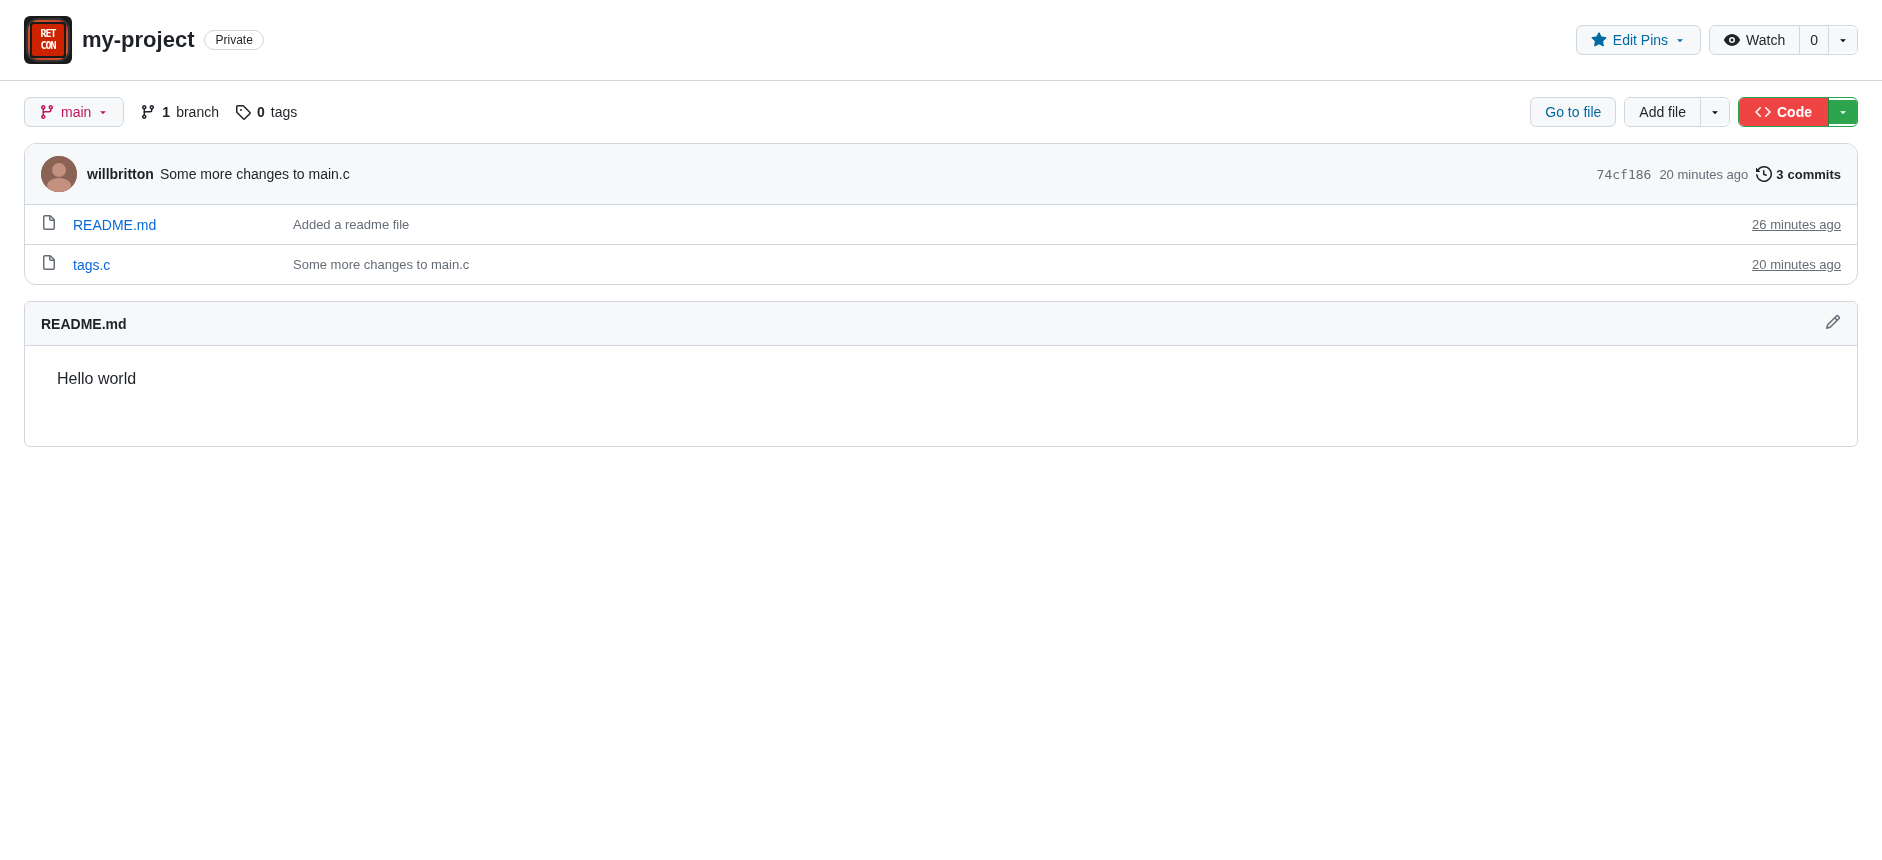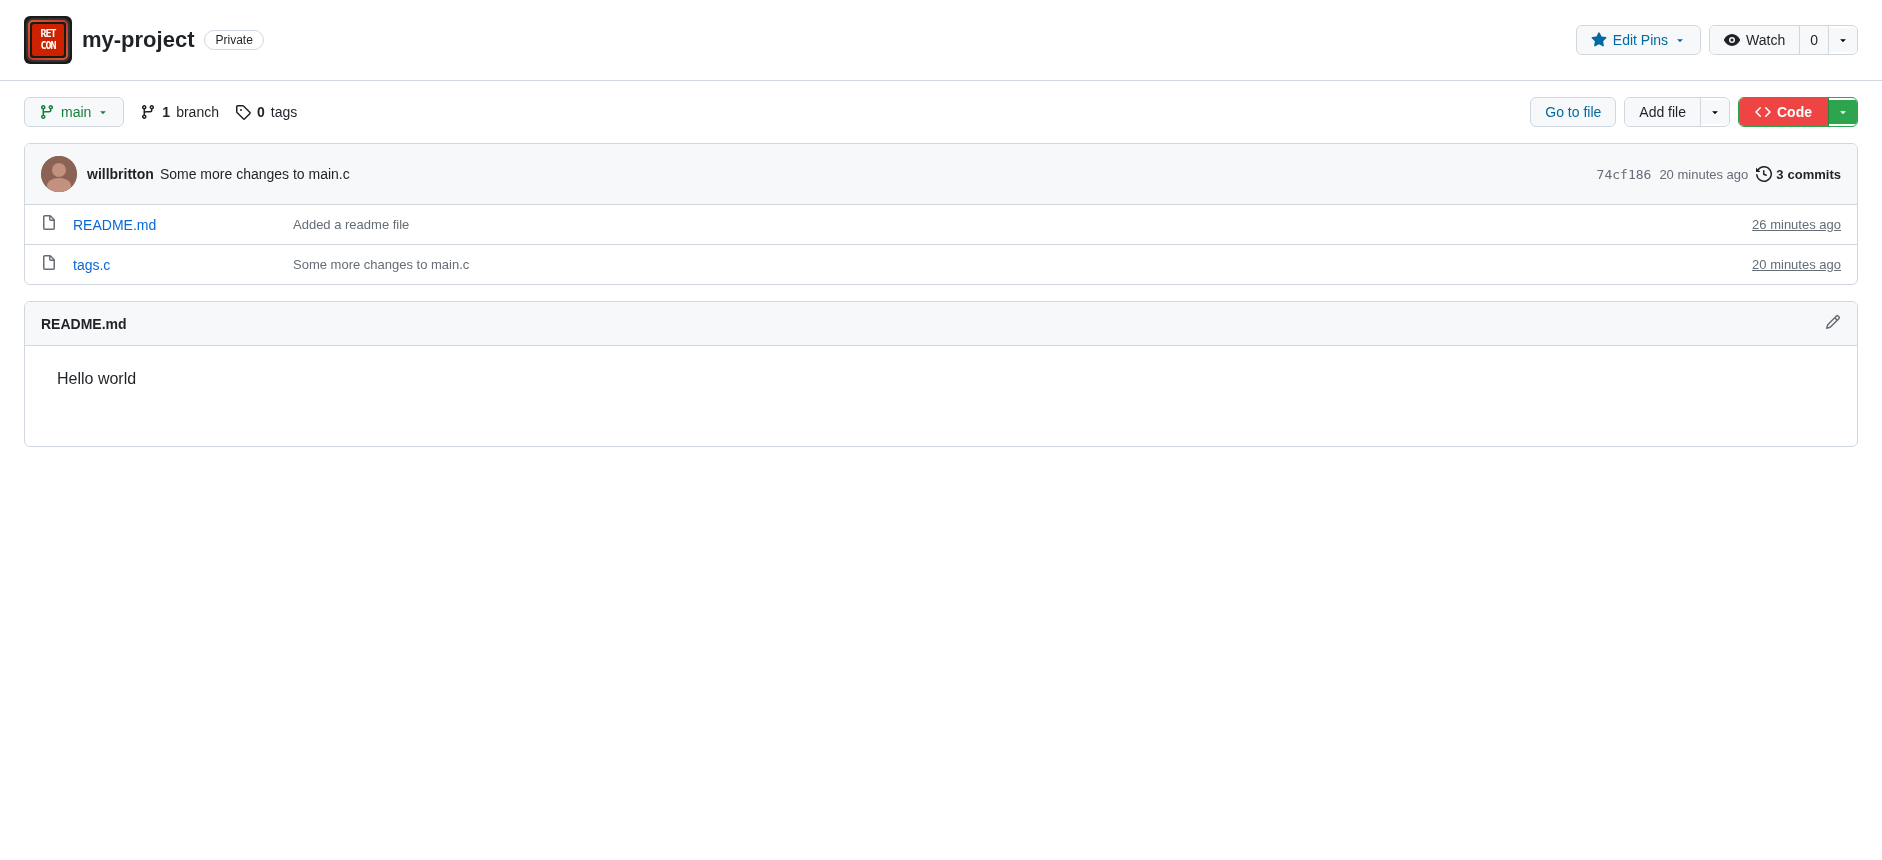--- a/index.html
+++ b/index.html
@@ -31,21 +31,21 @@
       background: #1a1a1a;
       display: flex;
       align-items: center;
       justify-content: center;
       flex-shrink: 0;
     }
 
     .logo-inner {
       width: 44px;
       height: 44px;
-      border-radius: 7px;
+      border-radius: 12px;
       background: linear-gradient(135deg, #e05c2a 0%, #c0392b 50%, #e05c2a 100%);
       display: flex;
       align-items: center;
       justify-content: center;
       font-weight: 900;
       font-size: 13px;
       color: white;
       letter-spacing: -1px;
       font-family: monospace;
       border: 2px solid #333;
@@ -151,21 +151,21 @@
     .branch-selector {
       display: inline-flex;
       align-items: center;
       gap: 6px;
       padding: 6px 14px;
       border: 1px solid #d0d7de;
       border-radius: 6px;
       background: #f6f8fa;
       font-size: 14px;
       font-weight: 500;
-      color: #15803d;
+      color: #be185d;
       cursor: pointer;
     }
 
     .branch-info {
       display: inline-flex;
       align-items: center;
       gap: 6px;
       font-size: 14px;
       color: #1f2328;
       cursor: pointer;
@@ -246,21 +246,21 @@
       padding: 6px 8px;
       background: #2da44e;
       border: none;
       cursor: pointer;
       color: white;
     }
 
     .file-table {
       margin: 0 24px;
       border: 1px solid #d0d7de;
-      border-radius: 6px;
+      border-radius: 12px;
       overflow: hidden;
     }
 
     .commit-header {
       display: flex;
       align-items: center;
       padding: 12px 16px;
       background: #f6f8fa;
       border-bottom: 1px solid #d0d7de;
     }

